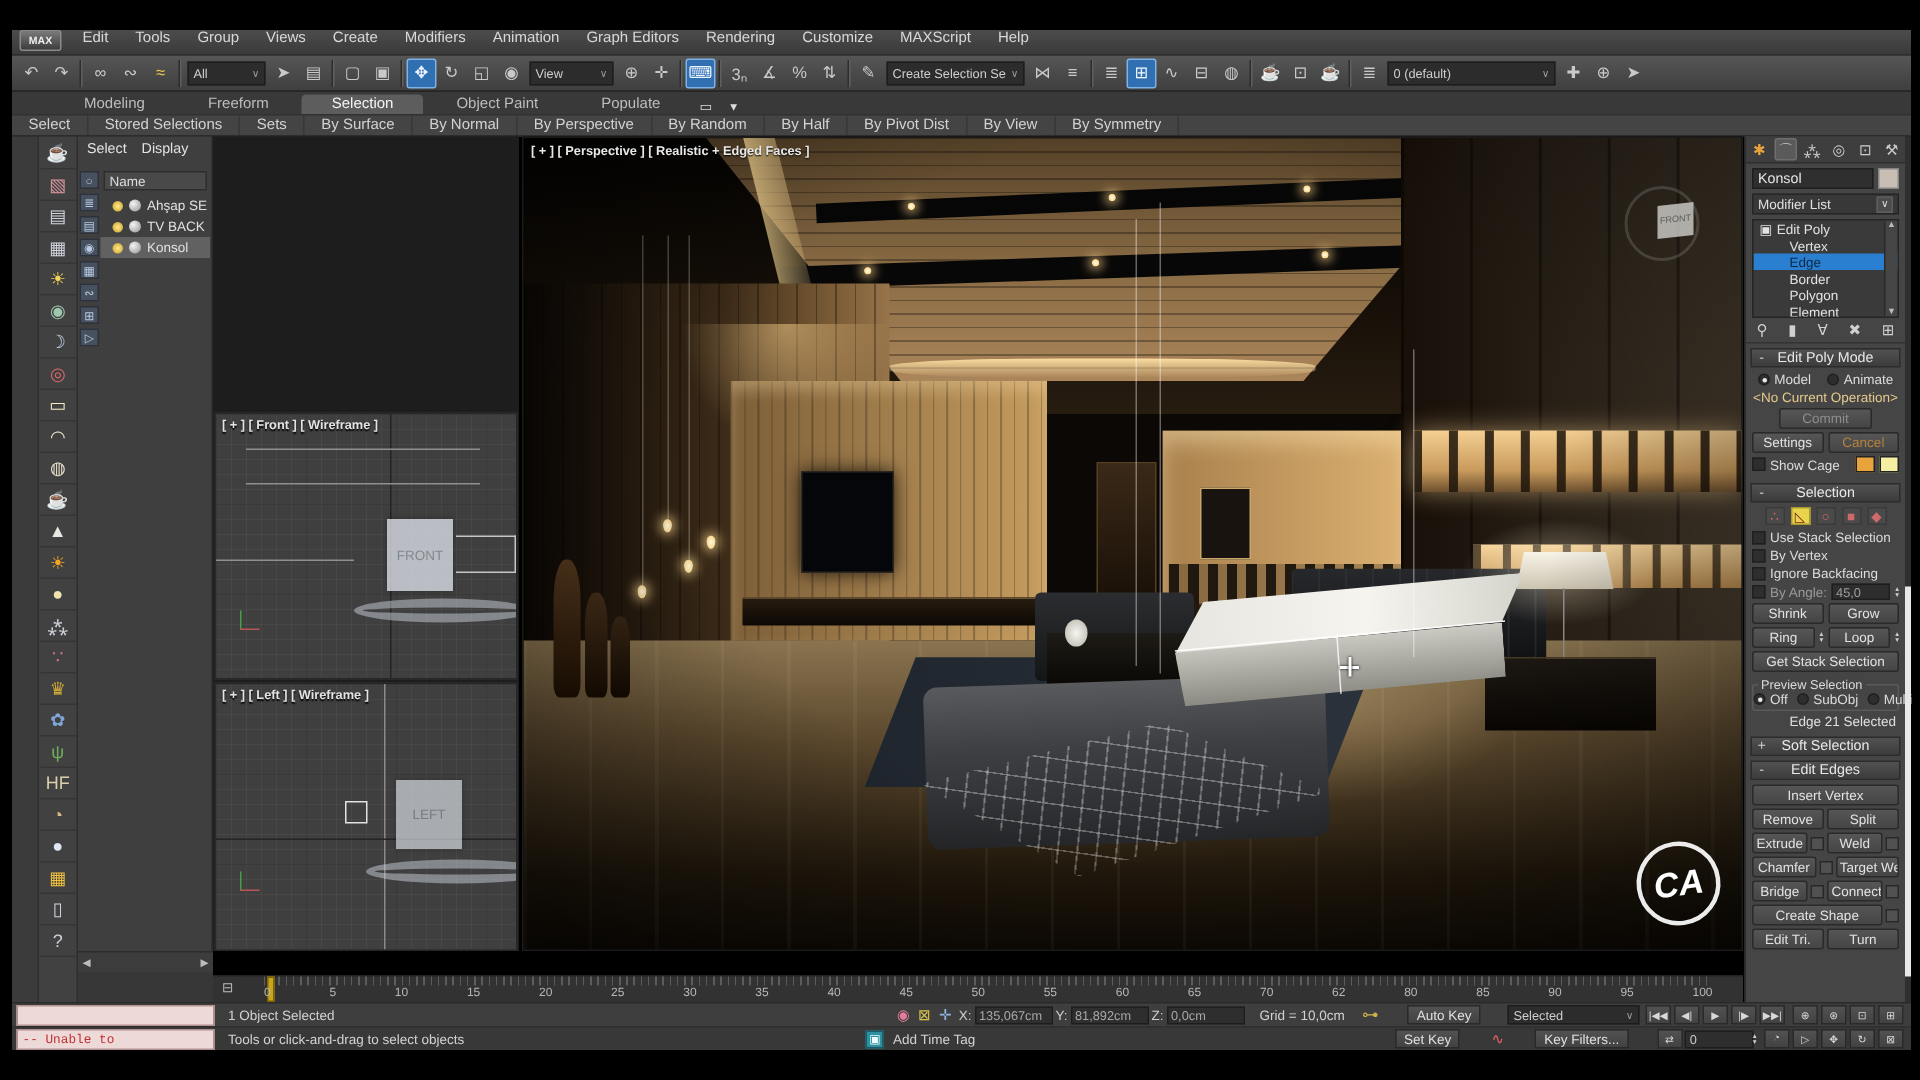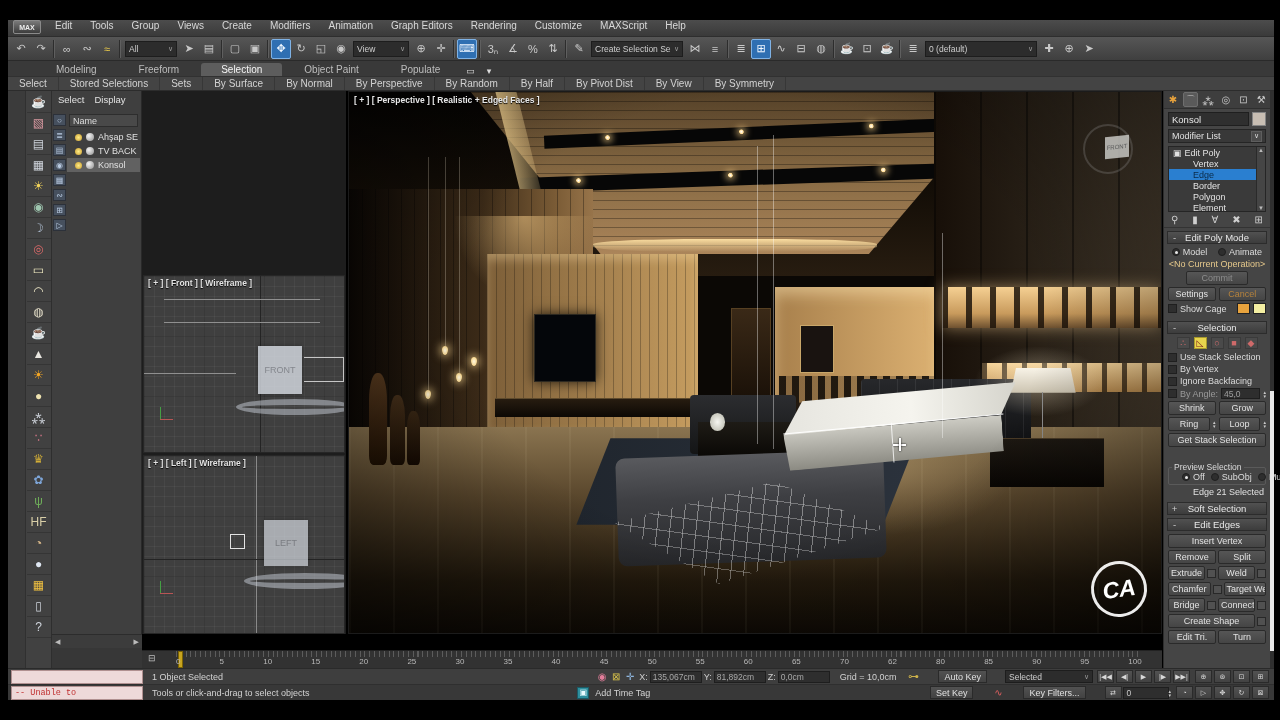--- a/index.html
+++ b/index.html
@@ -208,21 +208,21 @@
     font-size:9px;text-align:center;padding:1px 2px;flex:1;white-space:nowrap;overflow:hidden;}
   .btn.dis{color:#8d8d8d;}
   .btn.dis-or{color:#b5823c;}
   .mini{width:9px;height:9px;border:1px solid #282828;background:#515151;flex:0 0 auto;}
   .spin{display:inline-flex;flex-direction:column;font-size:5px;line-height:4px;color:#ccc;flex:0 0 auto;}
   .cfield-sm{flex:1;background:#2e2e2e;border:1px solid #1e1e1e;color:#9f9f9f;font-size:8.5px;height:11px;line-height:10px;padding:0 2px;}
   .so{display:flex;justify-content:center;gap:4px;}
   .so-i{width:13px;height:12px;display:flex;align-items:center;justify-content:center;font-size:9px;
     color:#cf6a6a;border:1px solid #3a3a3a;background:#4a4a4a;}
   .so-i.act{background:#e8d44d;color:#7c2020;border-color:#a89a2c;}
-  .pgroup{border:1px solid #5a5a5a;border-radius:2px;margin-top:20px;padding:4px 2px 2px 13px;position:relative;
+  .pgroup{border:1px solid #5a5a5a;border-radius:2px;margin-top:8px;padding:4px 2px 2px 0;position:relative;
     display:flex;justify-content:space-around;}
   .pgroup .pt{position:absolute;top:-6px;left:3px;background:#454545;padding:0 2px;font-size:8.5px;}
   .estat{text-align:right;color:#e0e0e0;padding:2px 2px 0 0;}
   .ee-row{display:flex;gap:2px;margin-bottom:2px;align-items:center;}
 
   
   .tslider{position:absolute;left:142px;top:634px;width:1020px;height:15px;background:#4a4a4a;border:1px solid #333;}
   .tsh{position:absolute;left:2px;top:1px;width:152px;height:11px;background:linear-gradient(#6e6e6e,#545454);
     border:1px solid #7c7c7c;display:flex;align-items:center;font-size:8.5px;color:#e8e8e8;}
   .tsh .mid{flex:1;text-align:center;}

